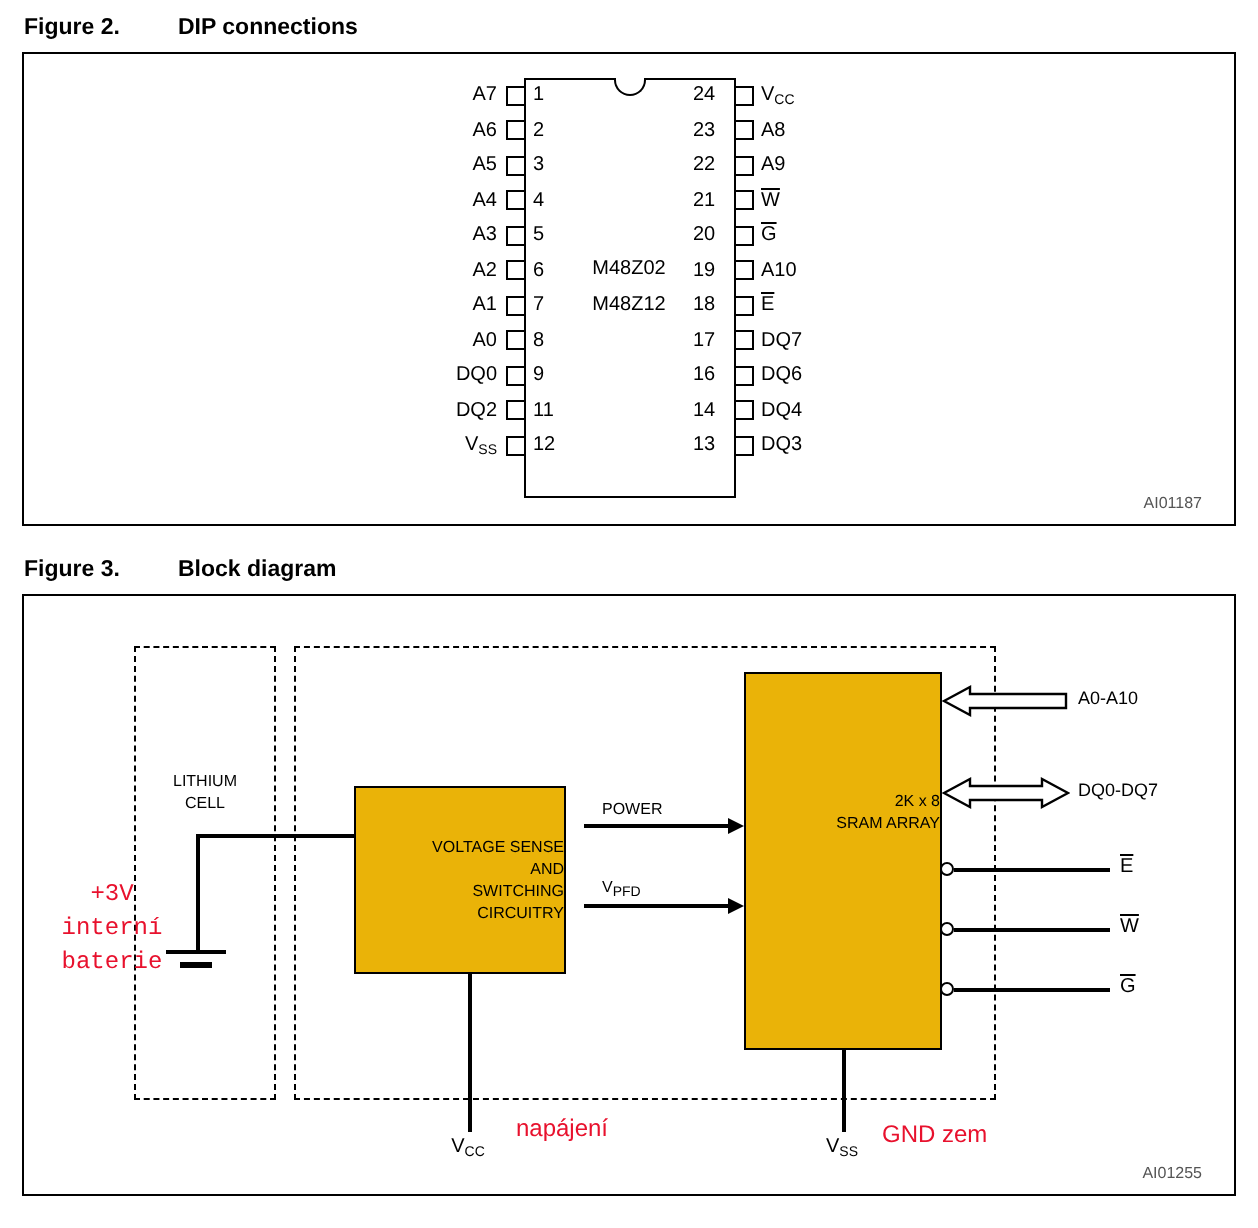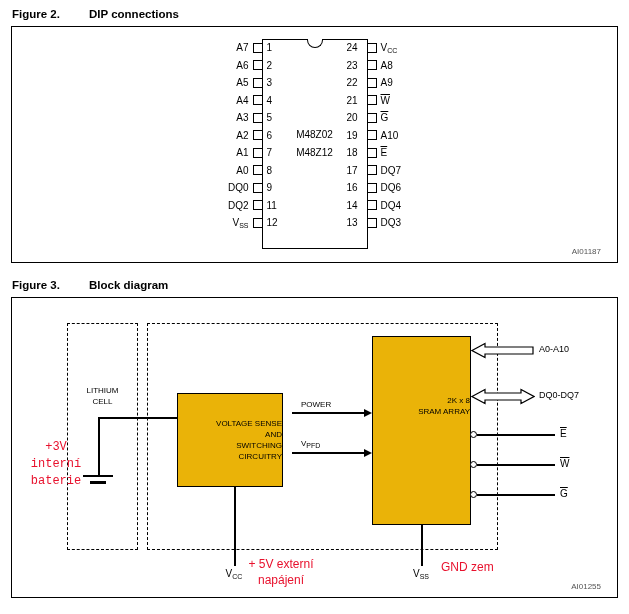--- a/index.html
+++ b/index.html
@@ -234,21 +234,20 @@
     <div class="hl" style="left:465px;top:166px;width:78px"></div>
     <span class="abs siglab" style="left:548px;top:160px"><span class="ovl">W</span></span>
 
     <div class="circ" style="left:458px;top:193px"></div>
     <div class="hl" style="left:465px;top:196px;width:78px"></div>
     <span class="abs siglab" style="left:548px;top:190px"><span class="ovl">G</span></span>
 
     <div class="vl" style="left:222px;top:189px;height:79px"></div>
     <span class="abs vlab center" style="left:207px;top:270px;width:30px"><span>V</span><sub>CC</sub></span>
     <div class="red abs center" style="left: 215px; top: 258px; width: 108px; line-height: 16px; color: rgb(232, 17, 45);">
-      <div>+ 5V externí</div>
       <div>napájení</div>
     </div>
 
     <div class="vl" style="left:409px;top:227px;height:41px"></div>
     <span class="abs vlab center" style="left:394px;top:270px;width:30px"><span>V</span><sub>SS</sub></span>
     <div class="red abs" style="left: 429px; top: 262px; color: rgb(232, 17, 45);">GND zem</div>
 
     <div class="figref">AI01255</div>
   </div>
 

